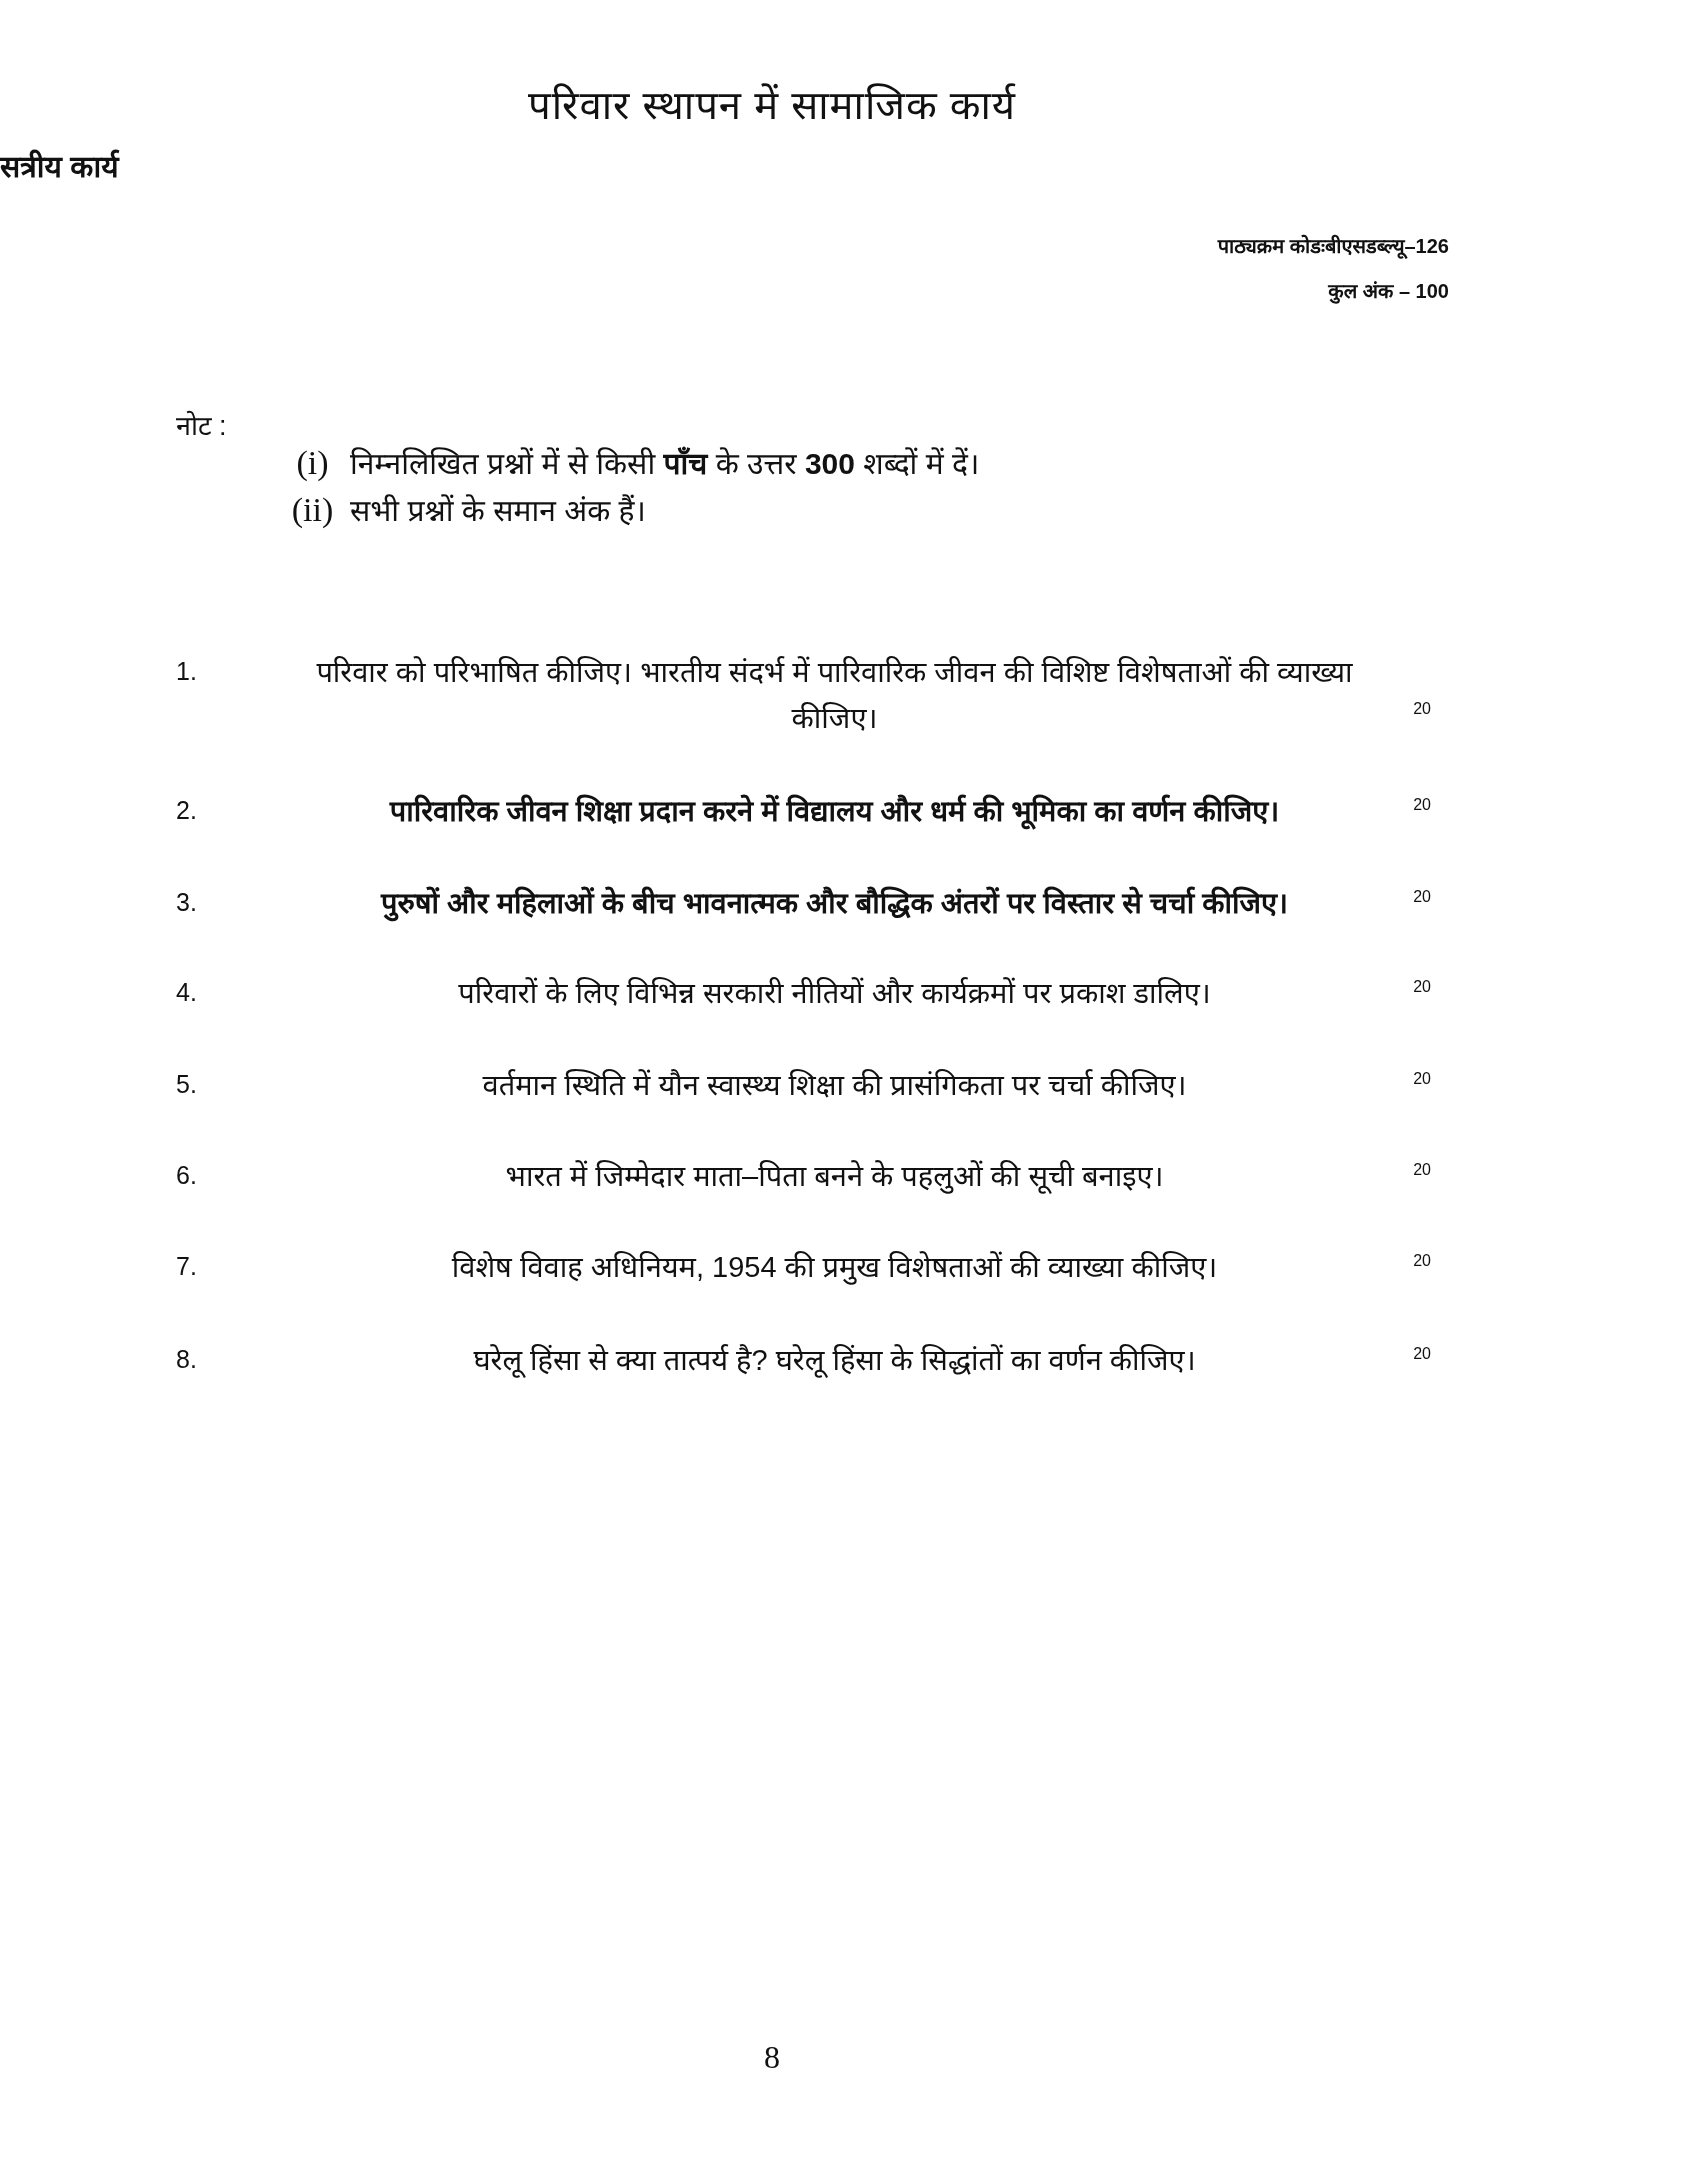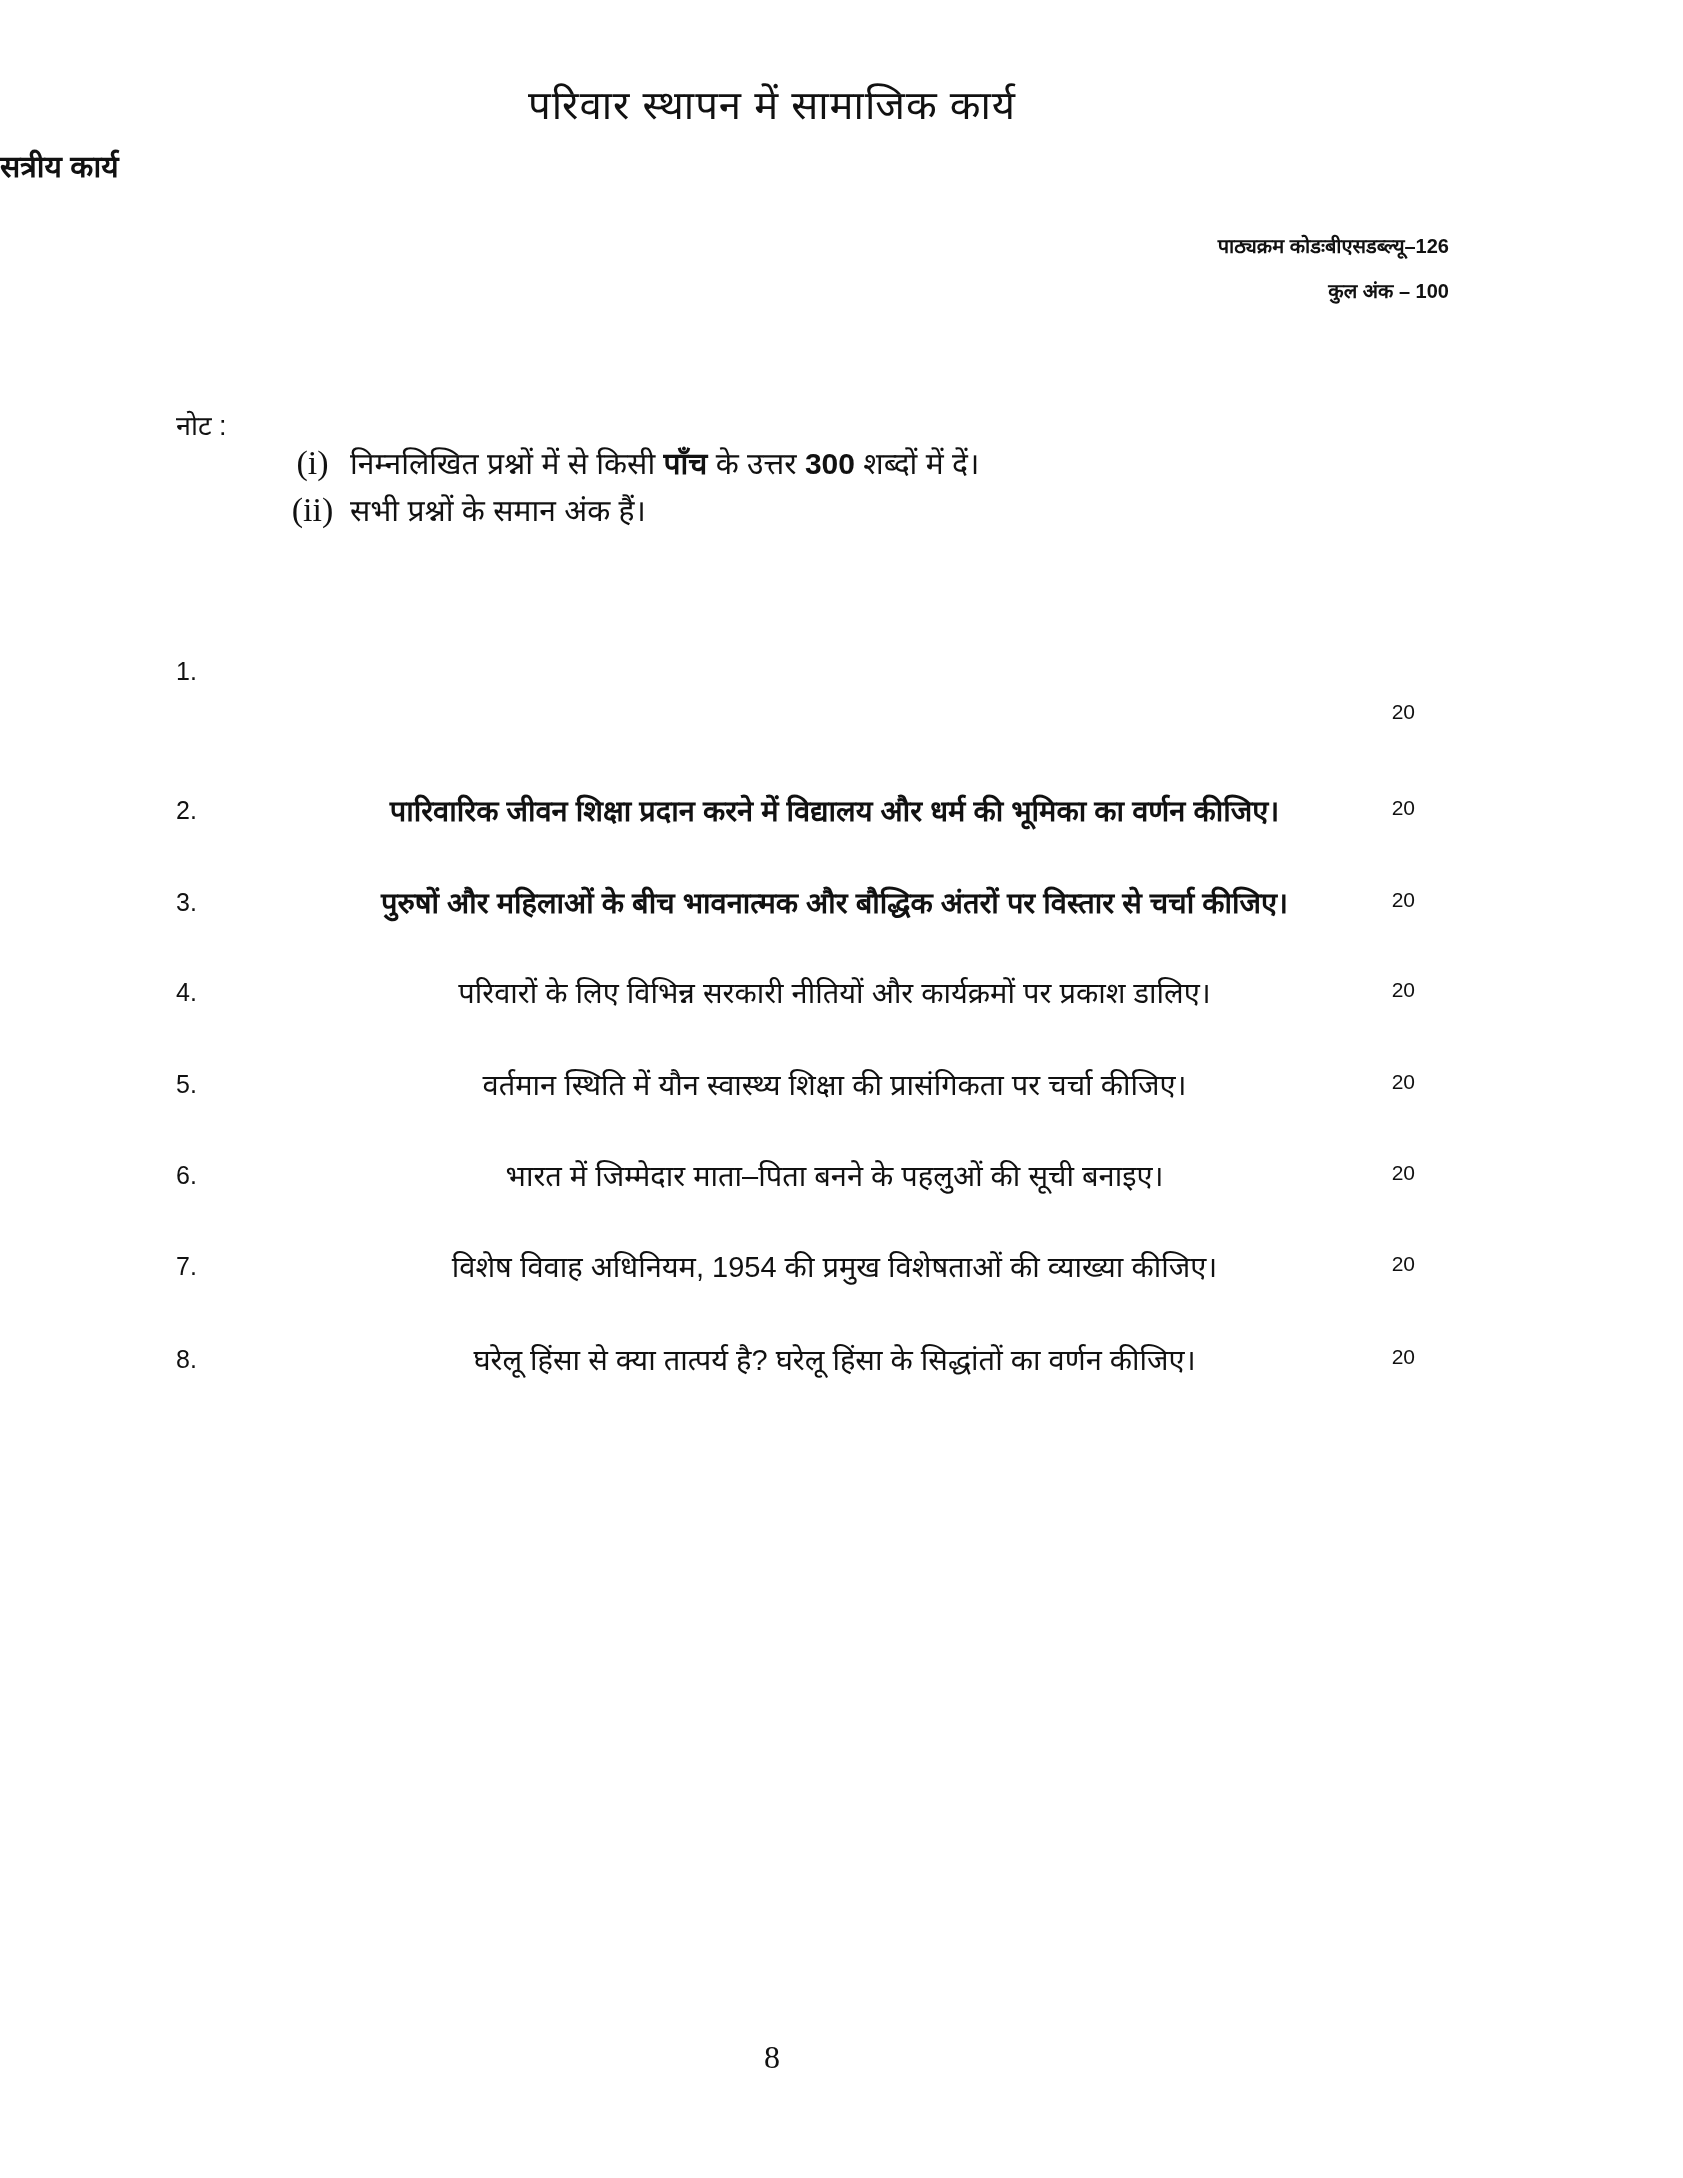--- a/index.html
+++ b/index.html
@@ -10,21 +10,21 @@
   .meta { right: 234px; text-align: right; font-size: 20px; font-weight: bold; }
   .meta.code { top: 232px; }
   .meta.total { top: 277px; }
   .note-label { left: 176px; top: 406px; font-size: 27px; }
   .note-item { left: 275px; font-size: 30px; display: flex; align-items: baseline; }
   .note-item .roman { font-family: "Liberation Serif", "DejaVu Serif", serif; font-size: 34px; width: 75px; display: inline-block; }
   .note-item b { font-weight: bold; }
   .q-row { left: 176px; width: 1277px; font-size: 29px; }
   .q-num { position: absolute; left: 0; top: 8px; font-size: 25px; }
   .q-text { position: absolute; left: 99px; width: 1119px; white-space: normal; line-height: 46px; }
-  .q-marks { position: absolute; right: 38px; font-size: 21px; }
+  .q-marks { position: absolute; right: 22px; font-size: 16px; }
   .page-num { left: 0; width: 1544px; text-align: center; top: 2039px; font-family: "Liberation Serif", "DejaVu Serif", serif; font-size: 32px; }
 </style>
 </head>
 <body>
 
 <div class="abs title">परिवार स्थापन में सामाजिक कार्य</div>
 <div class="abs subtitle">सत्रीय कार्य</div>
 
 <div class="abs meta code">पाठ्यक्रम कोडःबीएसडब्ल्यू–126</div>
 <div class="abs meta total">कुल अंक – 100</div>
@@ -36,20 +36,21 @@
   <span><span>निम्नलिखित प्रश्नों में से किसी </span><b>पाँच</b><span> के उत्तर </span><b>300</b><span> शब्दों में दें।</span></span>
 </div>
 
 <div class="abs note-item" style="top:489px;">
   <span class="roman">(ii)</span>
   <span>सभी प्रश्नों के समान अंक हैं।</span>
 </div>
 
 <div class="abs q-row" style="top:649px; height:95px;">
   <span class="q-num">1.</span>
+  <span class="q-text" style="top:0;">परिवार को परिभाषित कीजिए। भारतीय संदर्भ में पारिवारिक जीवन की विशिष्ट विशेषताओं की व्याख्या कीजिए।</span>
   <span class="q-marks" style="top:51px;">20</span>
 </div>
 
 <div class="abs q-row" style="top:788px; height:50px;">
   <span class="q-num">2.</span>
   <span class="q-text" style="top:0;font-weight:bold;">पारिवारिक जीवन शिक्षा प्रदान करने में विद्यालय और धर्म की भूमिका का वर्णन कीजिए।</span>
   <span class="q-marks" style="top:8px;">20</span>
 </div>
 
 <div class="abs q-row" style="top:880px; height:50px;">

